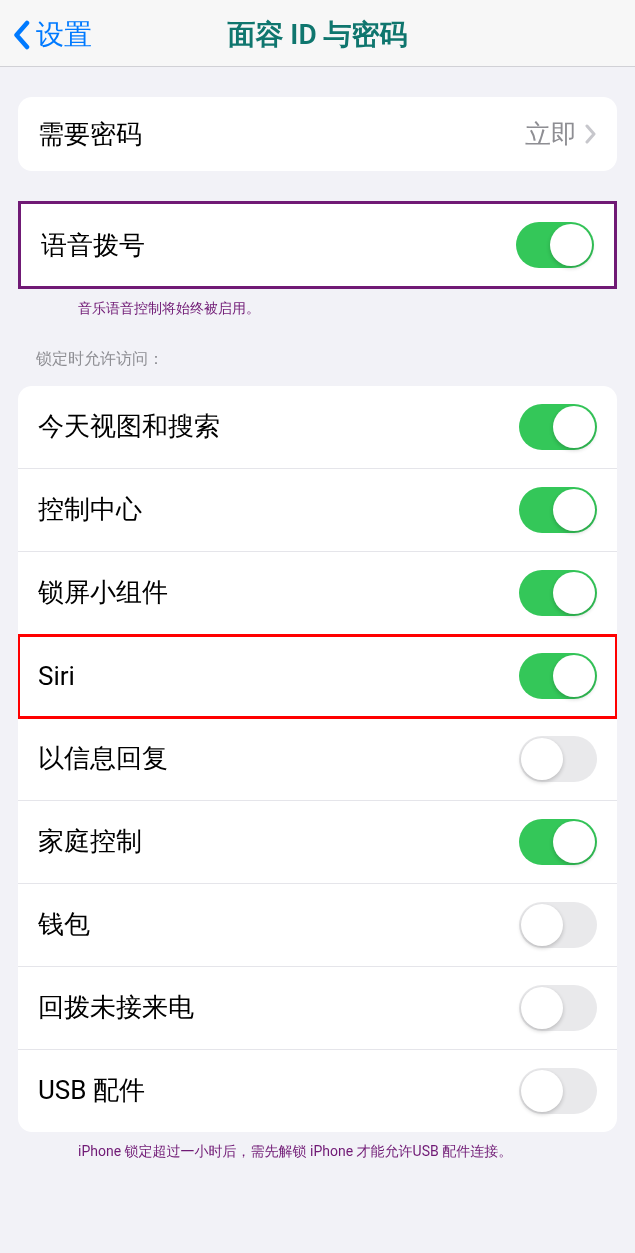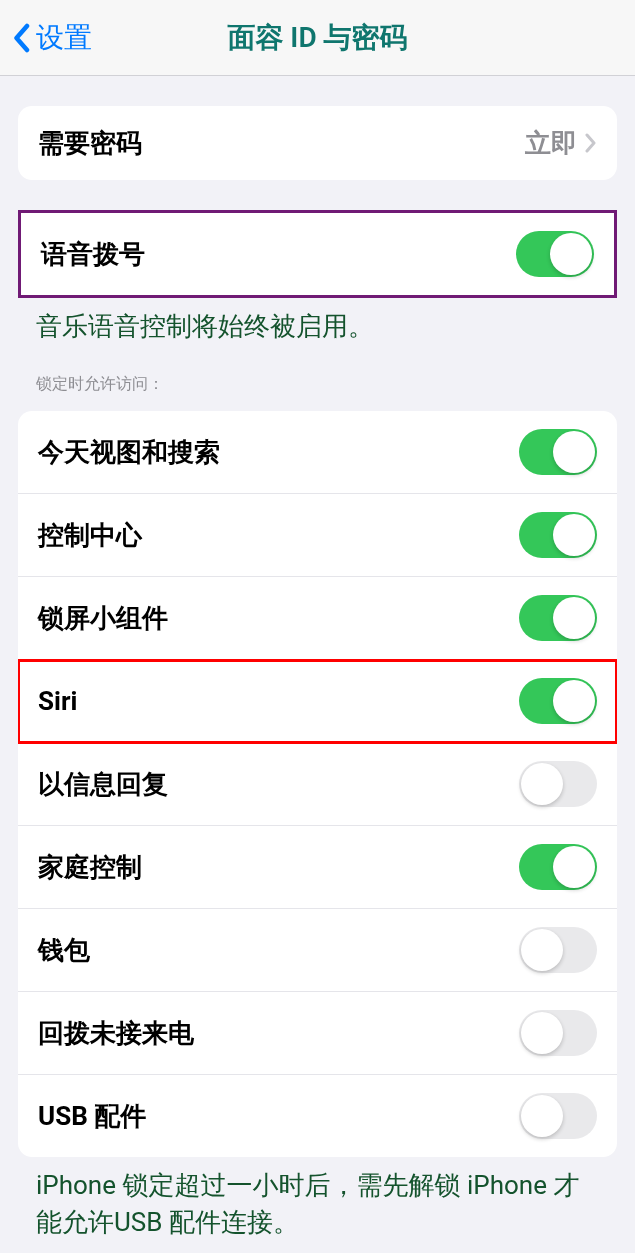--- a/index.html
+++ b/index.html
@@ -8,27 +8,27 @@
       box-sizing: border-box;
       font-family: -apple-system, BlinkMacSystemFont, "Segoe UI", Roboto, Helvetica, Arial, sans-serif;
     }
     body {
       width: 635px;
       height: 1253px;
       background: #f2f2f7;
       overflow: hidden;
     }
     .header {
-      height: 76px;
+      height: 67px;
       background: #f7f7f7;
       border-bottom: 1px solid #d1d1d6;
       display: flex;
-      align-items: center;
+      align-items: flex-end;
       position: relative;
-      padding: 4px 12px;
+      padding: 12px 12px;
     }
     .back-button {
       display: flex;
       align-items: center;
       color: #007aff;
       font-size: 28px;
       cursor: pointer;
     }
     .back-chevron {
       width: 18px;
@@ -56,21 +56,20 @@
       border: 3px solid #701a75;
       border-radius: 0;
     }
     .row {
       display: flex;
       align-items: center;
       justify-content: space-between;
       padding: 18px 20px;
       min-height: 74px;
       border-bottom: 1px solid #e5e5ea;
-      font-weight: bold;
     }
     .row:last-child {
       border-bottom: none;
     }
     .row.highlighted {
       outline: 3px solid #ff0000;
       outline-offset: -2px;
       position: relative;
       z-index: 1;
     }
@@ -115,23 +114,24 @@
       box-shadow: 0 2px 4px rgba(0,0,0,0.2);
     }
     .toggle.on .toggle-knob {
       right: 2px;
     }
     .toggle.off .toggle-knob {
       left: 2px;
     }
     .footer-text {
       padding: 10px 36px 0 36px;
-      font-size: 26px;
-      color: #14532d;
+      font-size: 14px;
+      color: #701a75;
       line-height: 1.4;
+      margin-left: 42px;
     }
     .section-header {
       padding: 30px 36px 10px 36px;
       font-size: 16px;
       color: #8e8e93;
     }
     .section-tight {
       margin-top: 6px;
     }
   </style>

